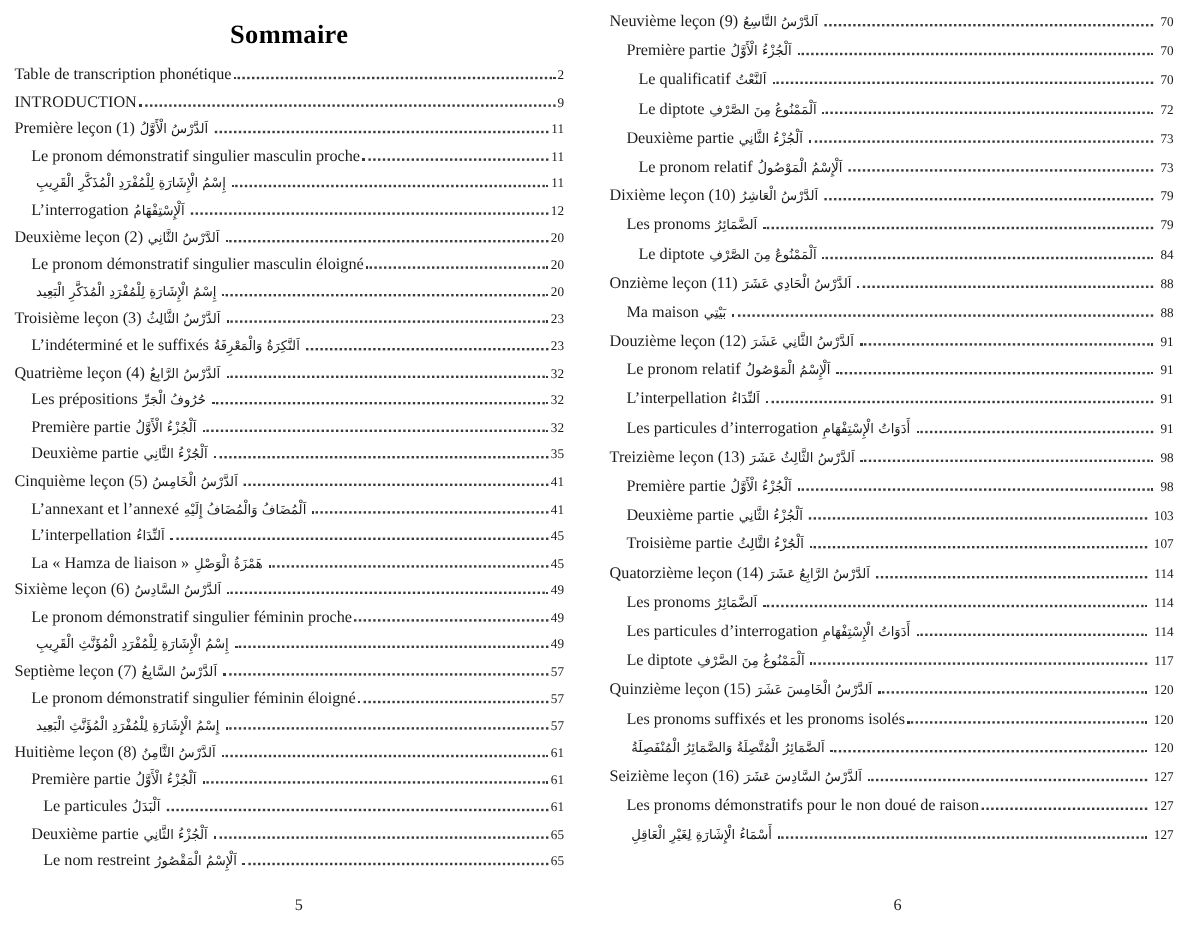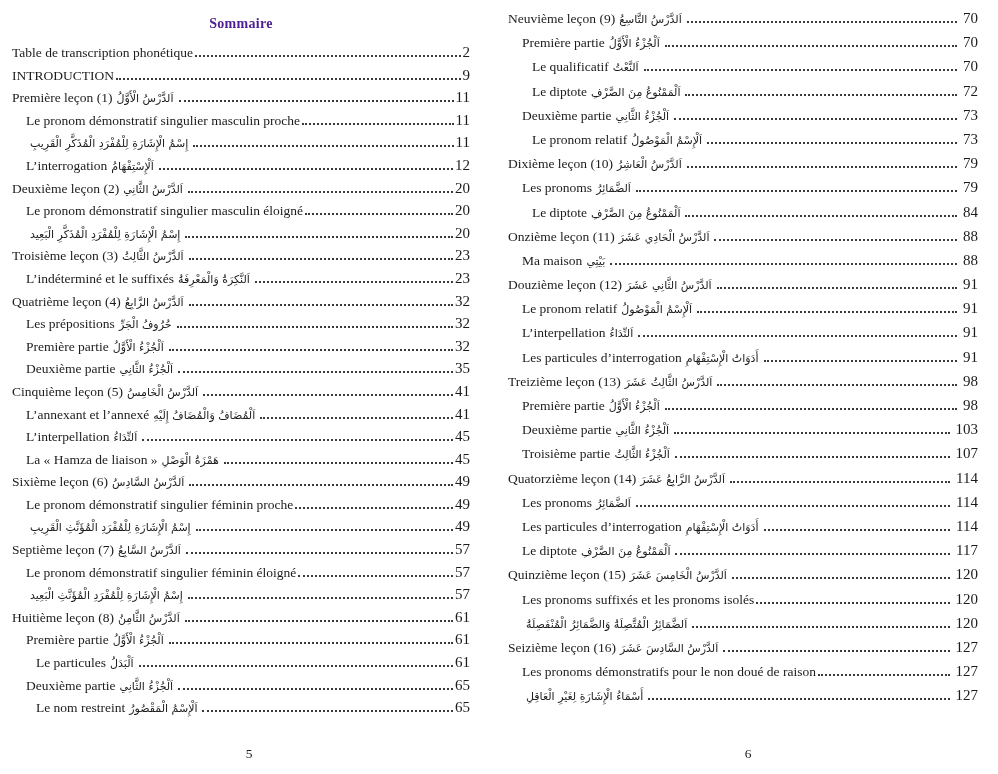--- a/index.html
+++ b/index.html
@@ -7,23 +7,23 @@
   body { font-family: "Liberation Serif", "DejaVu Serif", serif; color: #1b1b1b; }
 
   .spread { display: flex; width: 998px; height: 774px; }
 
   .page { position: relative; height: 774px; }
   .page-left  { width: 498px; padding: 12px 28px 0 12px; }
   .page-right { width: 500px; padding: 10px 20px 0 10px; }
 
   .title {
     text-align: center;
-    font-size: 14px;
+    font-size: 22px;
     font-weight: bold;
-    color: #4c1d95;
+    color: #000000;
     margin-top: 4px;
     margin-bottom: 12px;
     letter-spacing: 0.3px;
   }
 
   .toc-row {
     display: flex;
     align-items: baseline;
     white-space: nowrap;
   }
@@ -44,21 +44,21 @@
 
   .leader {
     flex: 1 1 auto;
     border-bottom: 2px dotted #3a3a3a;
     margin: 0 2px 4px 2px;
     min-width: 8px;
   }
 
   .pagenum {
     flex: 0 0 auto;
-    font-size: 15px;
+    font-size: 11px;
     text-align: right;
     font-family: Liberation Serif, serif;
   }
   .page-right .pagenum { padding-left: 4px; }
 
   .folio {
     position: absolute;
     bottom: 12px;
     left: 0;
     right: 0;

